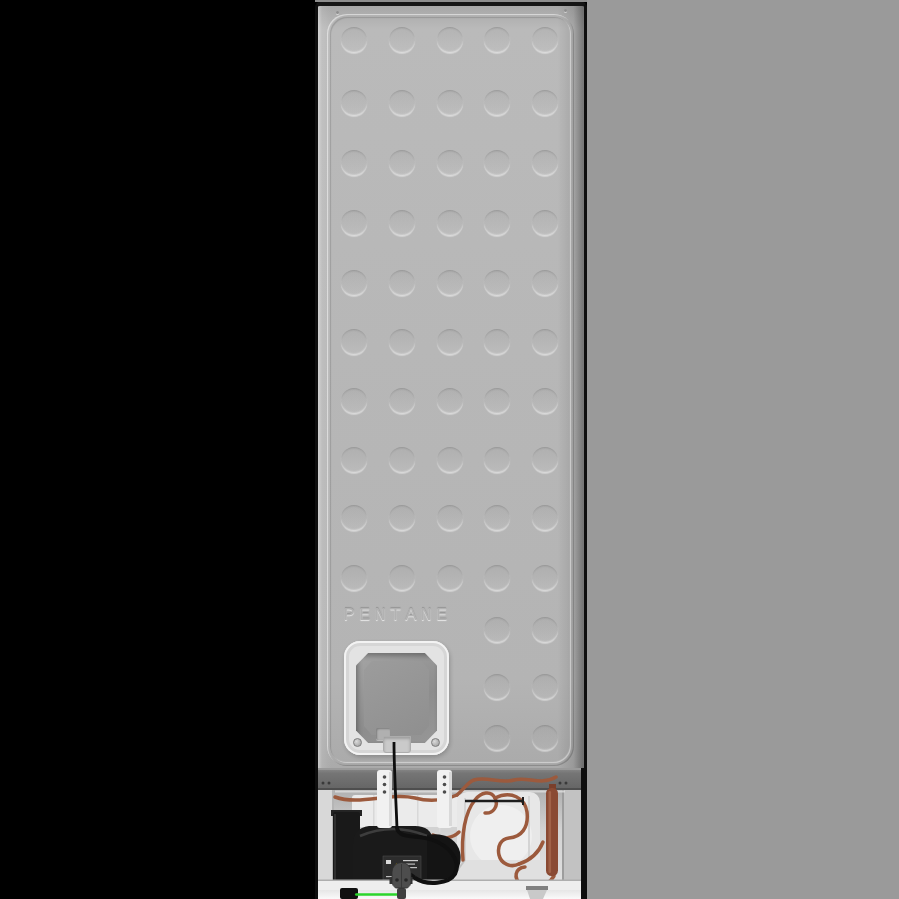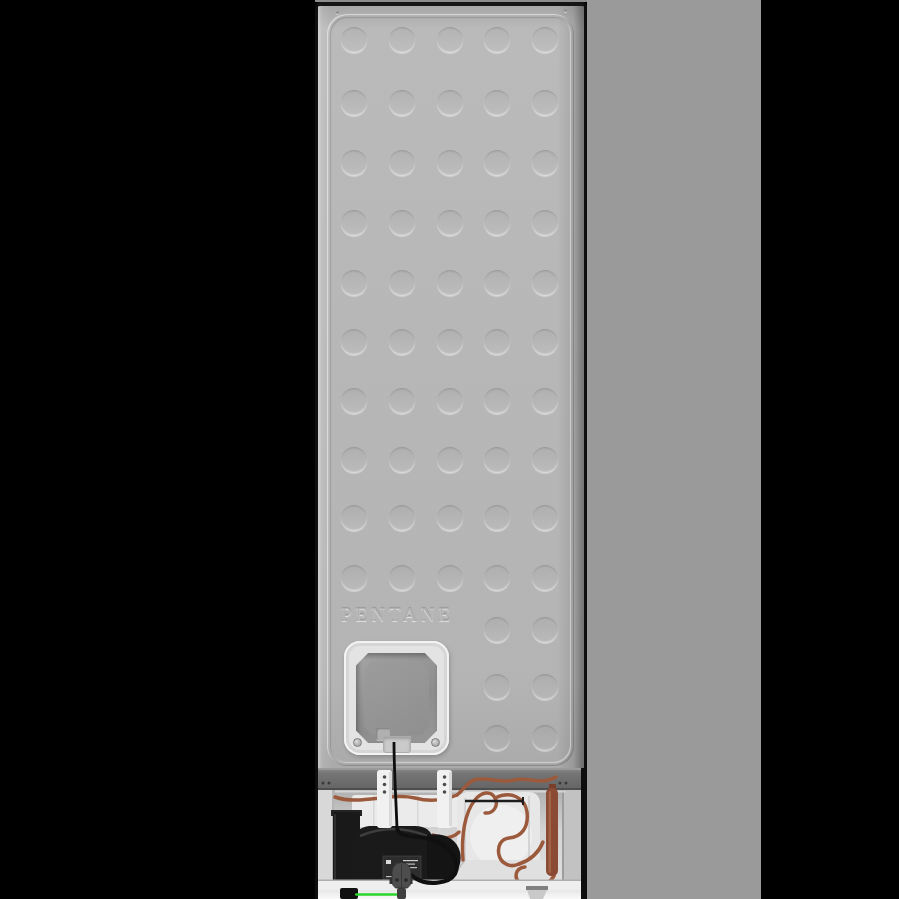--- a/index.html
+++ b/index.html
@@ -1,18 +1,18 @@
 <!DOCTYPE html>
 <html><head>
 <meta charset="utf-8">
 <title>Fridge rear view</title>
 <style>
   html,body{margin:0;padding:0;background:#000;}
-  .scene{position:relative;width:761px;height:899px;background:#000;overflow:hidden;
-         font-family:Liberation Serif, serif;}
+  .scene{position:relative;width:899px;height:899px;background:#000;overflow:hidden;
+         font-family:Liberation Mono, monospace;}
   .bg-right{position:absolute;left:587px;top:0;width:312px;height:899px;background:#9a9a9a;}
   .fridge{position:absolute;left:315px;top:0;width:272px;height:899px;}
   .top-cap{position:absolute;left:0;top:0;width:272px;height:2px;background:#8d8d8d;}
   .back-panel{position:absolute;left:0;top:2px;width:272px;height:768px;box-sizing:border-box;
     border-left:3px solid #0f0f0f;border-right:3px solid #0f0f0f;border-top:4px solid #151515;
     border-radius:5px 5px 0 0;
     background:
       linear-gradient(90deg,rgba(255,255,255,.38) 0,rgba(255,255,255,.10) 1.5%,rgba(0,0,0,0) 5%,rgba(0,0,0,0) 90%,rgba(0,0,0,.10) 96%,rgba(0,0,0,.34) 99.5%),
       linear-gradient(180deg,#a7a7a7 0,#bababa 3%,#b7b7b7 45%,#b4b4b4 88%,#aaaaaa 100%);}
   .ridge{position:absolute;left:9px;right:10px;top:8px;bottom:4px;border-radius:20px;

